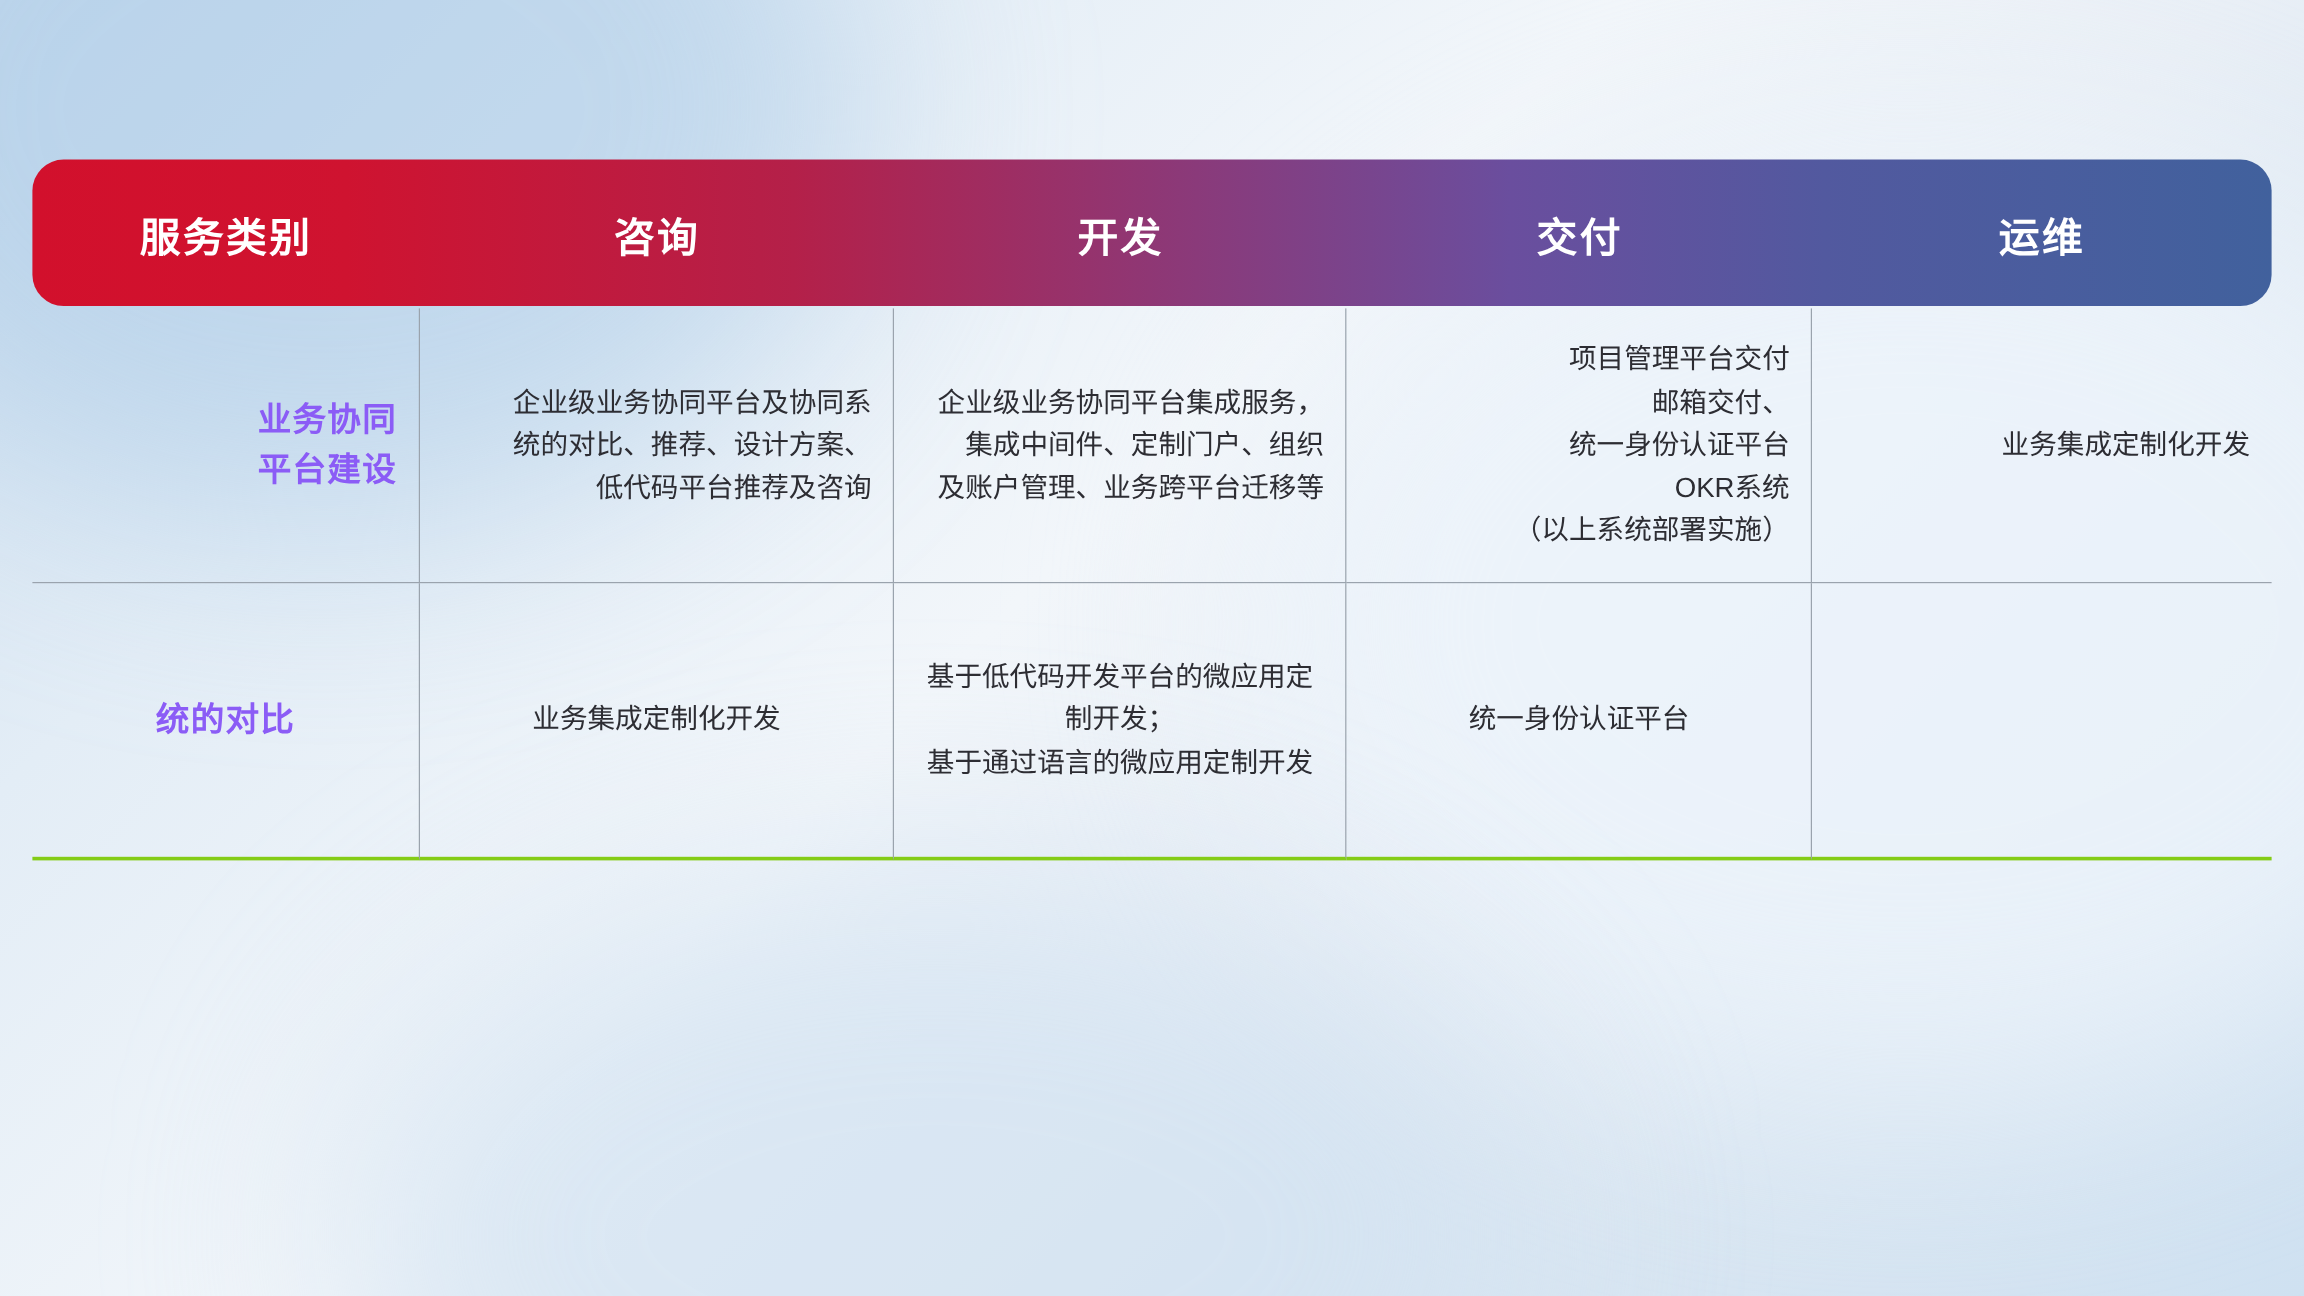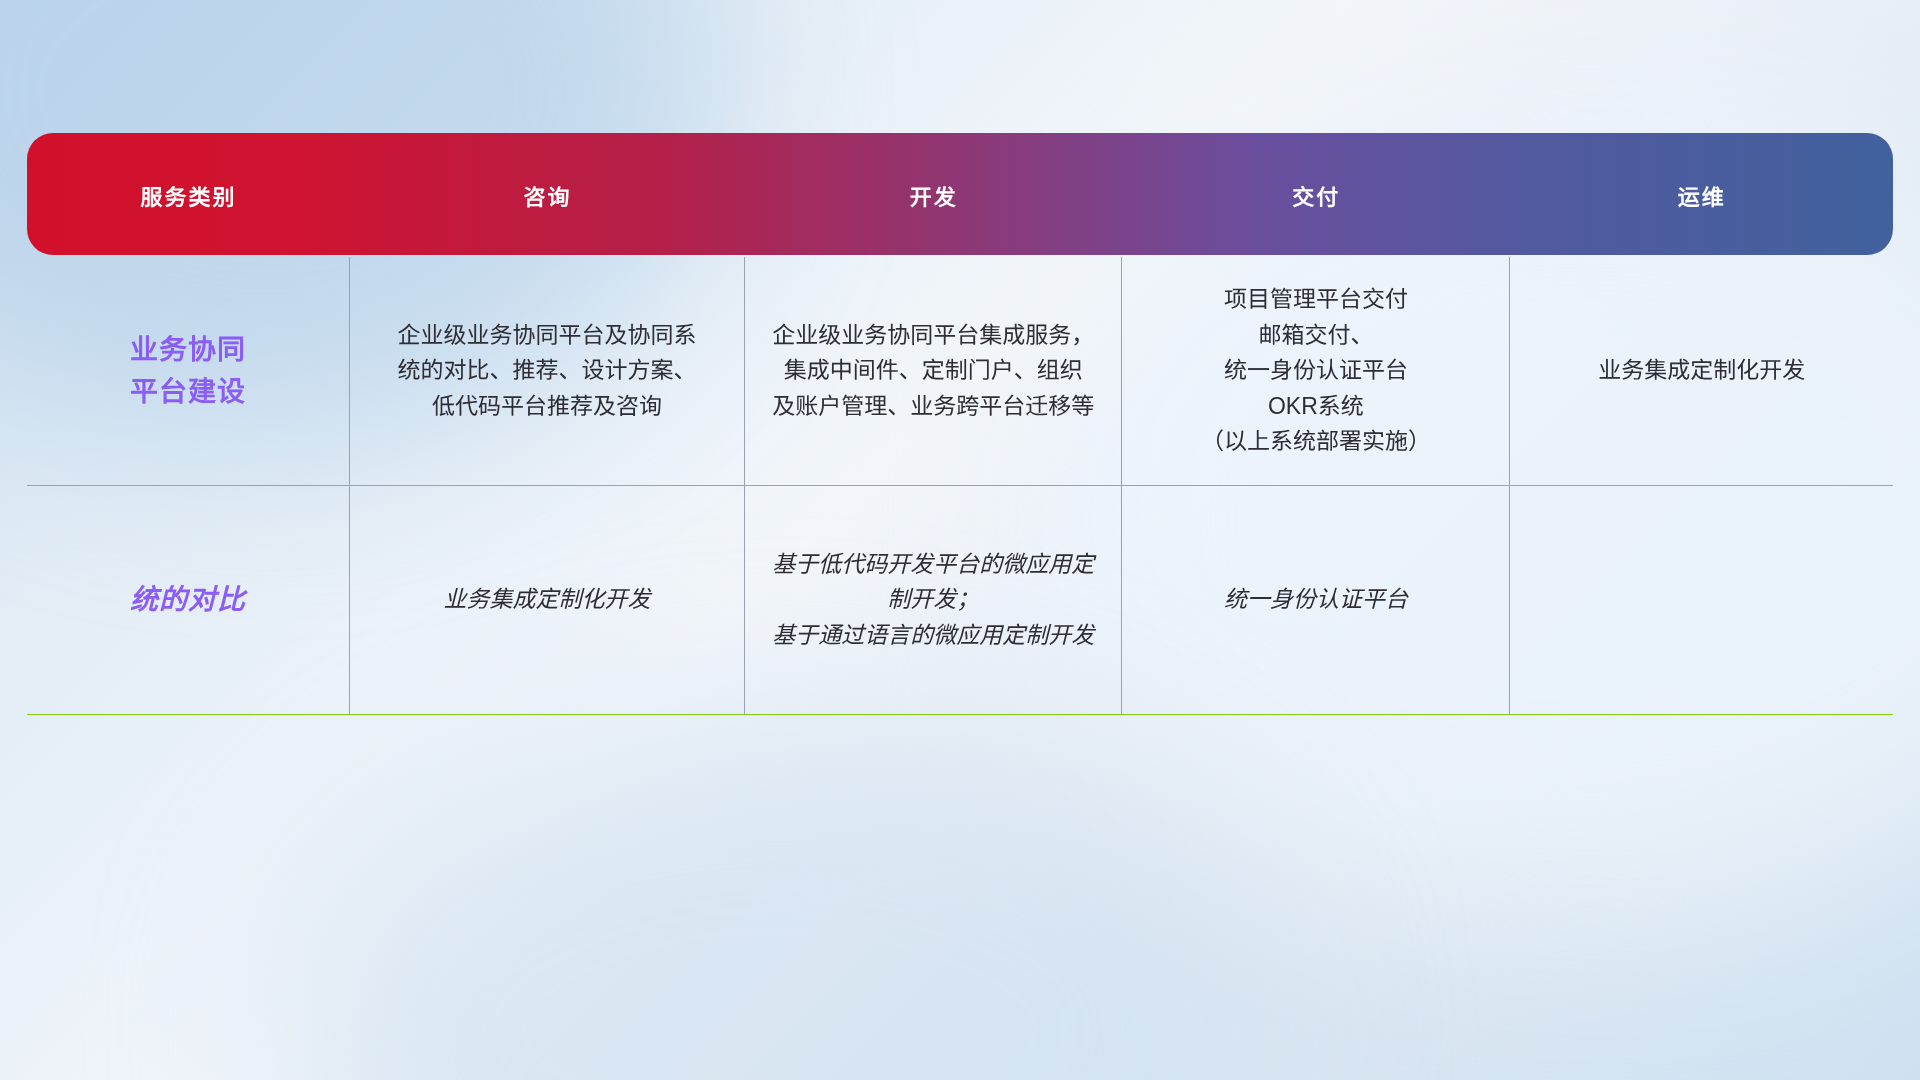--- a/index.html
+++ b/index.html
@@ -49,21 +49,21 @@
     width: 100%;
     border-collapse: separate;
     border-spacing: 0;
     table-layout: fixed;
   }
 
   
   thead tr.header-row th {
     height: 122px;
     color: #ffffff;
-    font-size: 22px;
+    font-size: 34px;
     font-weight: bold;
     letter-spacing: 2px;
     text-align: center;
     vertical-align: middle;
     background: transparent;
     position: relative;
   }
   .header-row {
     position: relative;
   }
@@ -88,35 +88,34 @@
     vertical-align: middle;
     text-align: center;
     color: #2d2d33;
     font-size: 23px;
     line-height: 1.55;
     padding: 14px 18px;
     border-bottom: 1px solid #9aa3ad;
     border-right: 1px solid #9aa3ad;
   }
   tbody tr:last-child td {
-    border-bottom: 1px solid #84cc16;
-    font-style: italic;
+    border-bottom: 3px solid #84cc16;
   }
   tbody td.col-last {
     border-right: none;
   }
   tbody td.cat-cell {
     border-right: 1px solid #9aa3ad;
     color: #8b5cf6;
     font-weight: bold;
     font-size: 28px;
     line-height: 1.5;
     letter-spacing: 1px;
   }
-  tbody tr.row-1 td { height: 200px; }
+  tbody tr.row-1 td { height: 200px; text-align: right; }
   tbody tr.row-2 td { height: 172px; }
   tbody tr.row-3 td { height: 200px; }
 
   .cell-text {
     display: block;
     white-space: pre-line;
   }
   .cat-text {
     display: block;
     white-space: pre-line;

